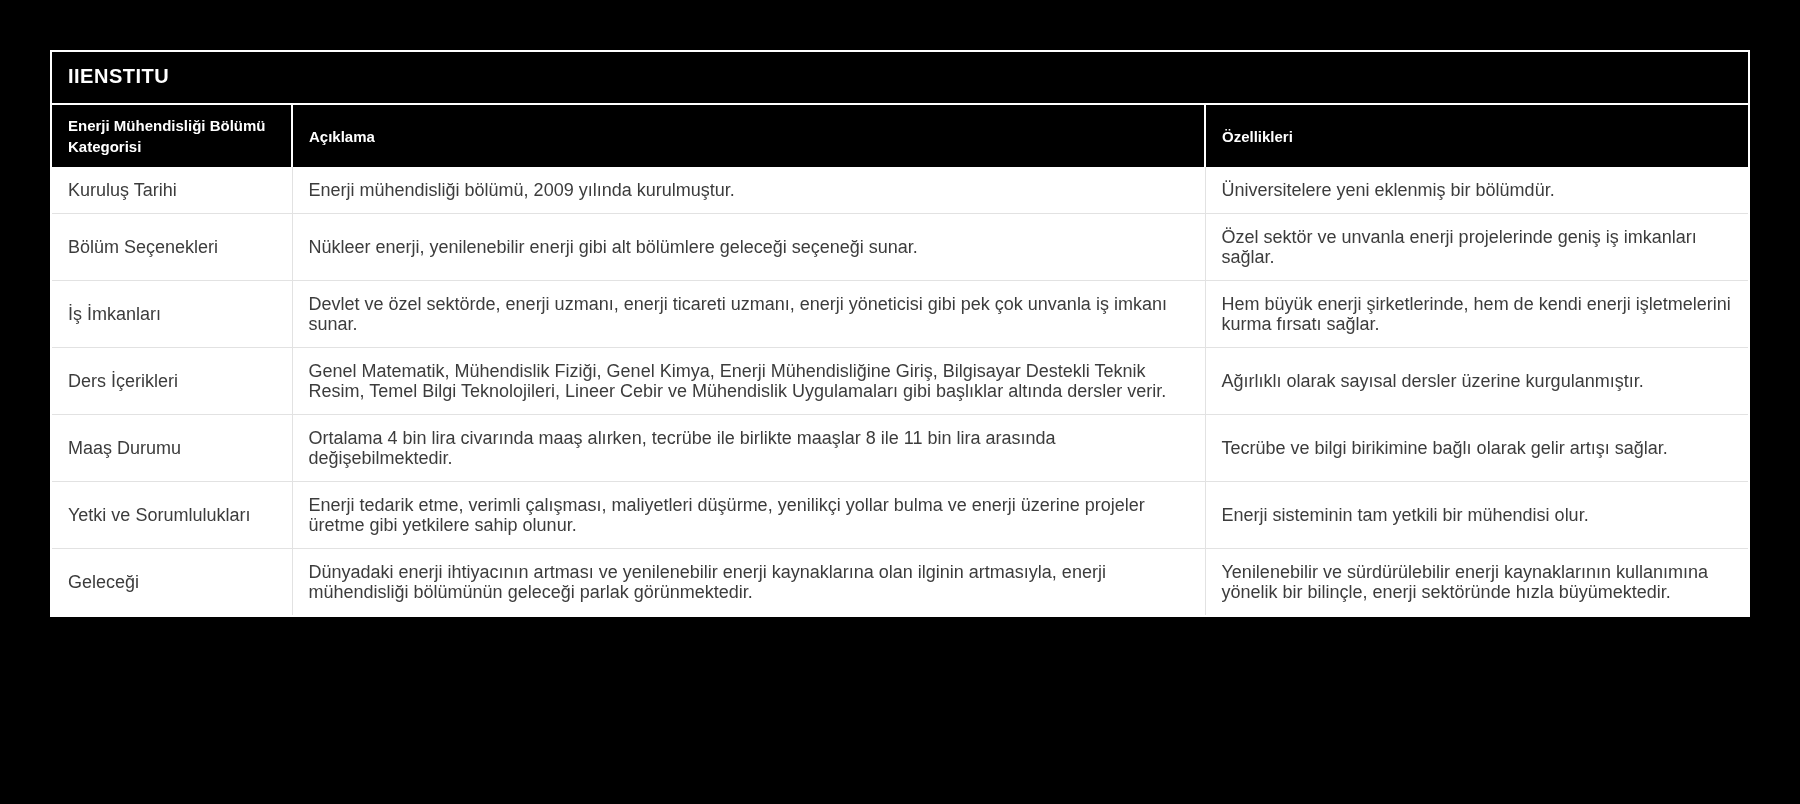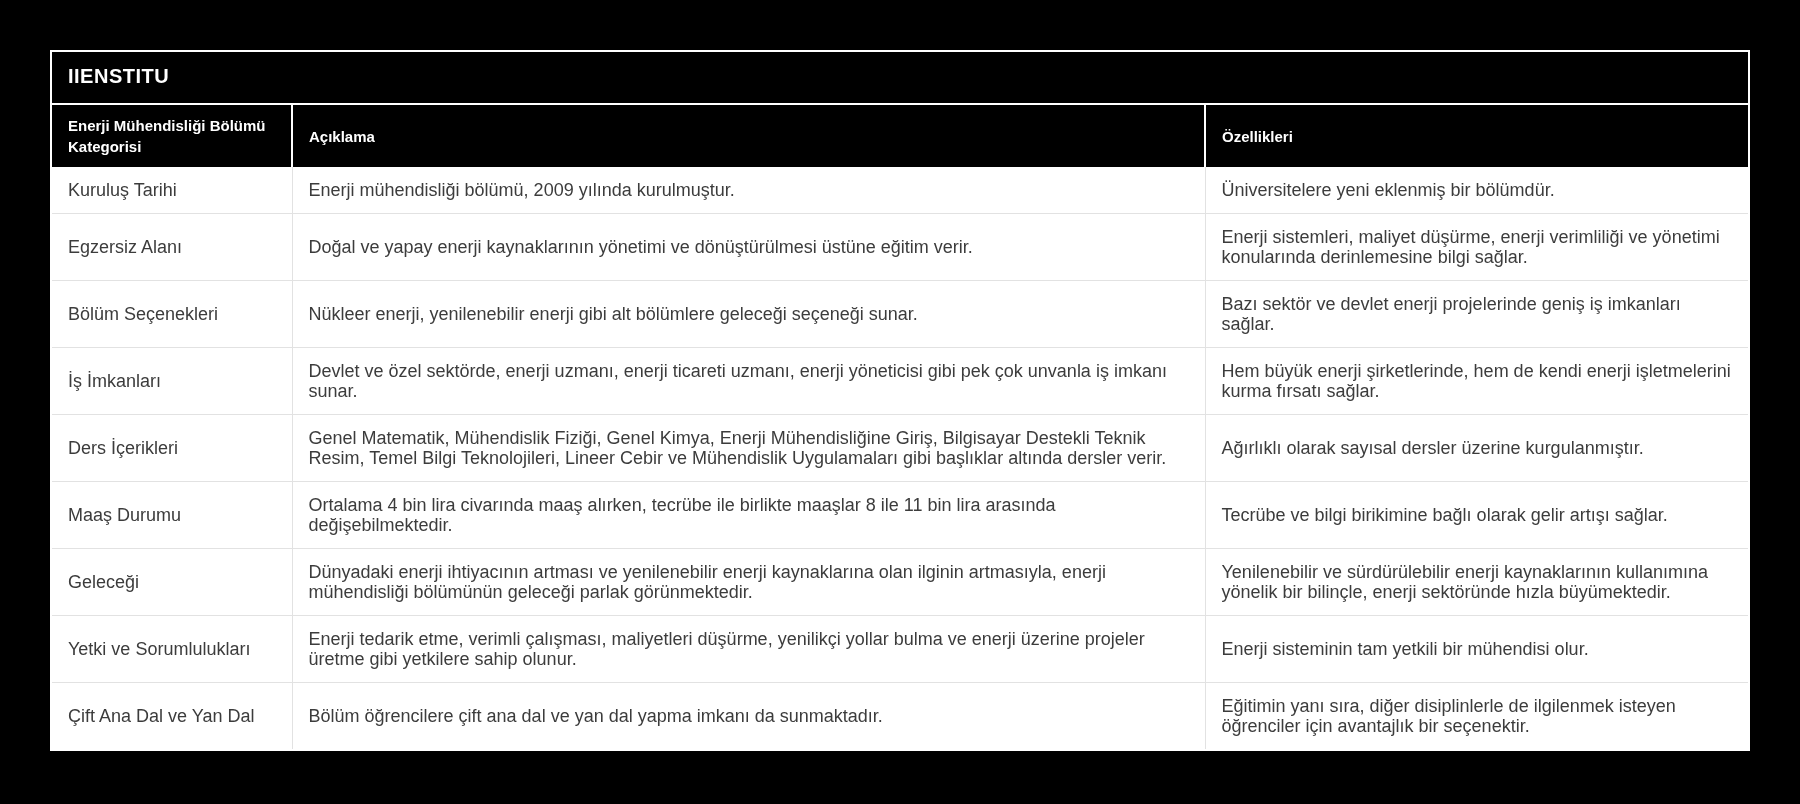--- a/index.html
+++ b/index.html
@@ -78,55 +78,45 @@
           <th>Özellikleri</th>
         </tr>
       </thead>
       <tbody>
           <tr>
             <td>Kuruluş Tarihi</td>
             <td>Enerji mühendisliği bölümü, 2009 yılında kurulmuştur.</td>
             <td>Üniversitelere yeni eklenmiş bir bölümdür.</td>
           </tr>
           <tr>
-            <td>Egzersiz Alanı</td>
-            <td>Doğal ve yapay enerji kaynaklarının yönetimi ve dönüştürülmesi üstüne eğitim verir.</td>
-            <td>Enerji sistemleri, maliyet düşürme, enerji verimliliği ve yönetimi konularında derinlemesine bilgi sağlar.</td>
-          </tr>
-          <tr>
             <td>Bölüm Seçenekleri</td>
             <td>Nükleer enerji, yenilenebilir enerji gibi alt bölümlere geleceği seçeneği sunar.</td>
-            <td>Bazı sektör ve devlet enerji projelerinde geniş iş imkanları sağlar.</td>
+            <td>Özel sektör ve unvanla enerji projelerinde geniş iş imkanları sağlar.</td>
           </tr>
           <tr>
             <td>İş İmkanları</td>
             <td>Devlet ve özel sektörde, enerji uzmanı, enerji ticareti uzmanı, enerji yöneticisi gibi pek çok unvanla iş imkanı sunar.</td>
             <td>Hem büyük enerji şirketlerinde, hem de kendi enerji işletmelerini kurma fırsatı sağlar.</td>
           </tr>
           <tr>
             <td>Ders İçerikleri</td>
             <td>Genel Matematik, Mühendislik Fiziği, Genel Kimya, Enerji Mühendisliğine Giriş, Bilgisayar Destekli Teknik Resim, Temel Bilgi Teknolojileri, Lineer Cebir ve Mühendislik Uygulamaları gibi başlıklar altında dersler verir.</td>
             <td>Ağırlıklı olarak sayısal dersler üzerine kurgulanmıştır.</td>
           </tr>
           <tr>
             <td>Maaş Durumu</td>
             <td>Ortalama 4 bin lira civarında maaş alırken, tecrübe ile birlikte maaşlar 8 ile 11 bin lira arasında değişebilmektedir.</td>
             <td>Tecrübe ve bilgi birikimine bağlı olarak gelir artışı sağlar.</td>
           </tr>
           <tr>
-            <td>Geleceği</td>
-            <td>Dünyadaki enerji ihtiyacının artması ve yenilenebilir enerji kaynaklarına olan ilginin artmasıyla, enerji mühendisliği bölümünün geleceği parlak görünmektedir.</td>
-            <td>Yenilenebilir ve sürdürülebilir enerji kaynaklarının kullanımına yönelik bir bilinçle, enerji sektöründe hızla büyümektedir.</td>
-          </tr>
-          <tr>
             <td>Yetki ve Sorumlulukları</td>
             <td>Enerji tedarik etme, verimli çalışması, maliyetleri düşürme, yenilikçi yollar bulma ve enerji üzerine projeler üretme gibi yetkilere sahip olunur.</td>
             <td>Enerji sisteminin tam yetkili bir mühendisi olur.</td>
           </tr>
           <tr>
-            <td>Çift Ana Dal ve Yan Dal</td>
-            <td>Bölüm öğrencilere çift ana dal ve yan dal yapma imkanı da sunmaktadır.</td>
-            <td>Eğitimin yanı sıra, diğer disiplinlerle de ilgilenmek isteyen öğrenciler için avantajlık bir seçenektir.</td>
+            <td>Geleceği</td>
+            <td>Dünyadaki enerji ihtiyacının artması ve yenilenebilir enerji kaynaklarına olan ilginin artmasıyla, enerji mühendisliği bölümünün geleceği parlak görünmektedir.</td>
+            <td>Yenilenebilir ve sürdürülebilir enerji kaynaklarının kullanımına yönelik bir bilinçle, enerji sektöründe hızla büyümektedir.</td>
           </tr>
         </tbody>
     </table>
   </div>
 </div>
 
 </body></html>

